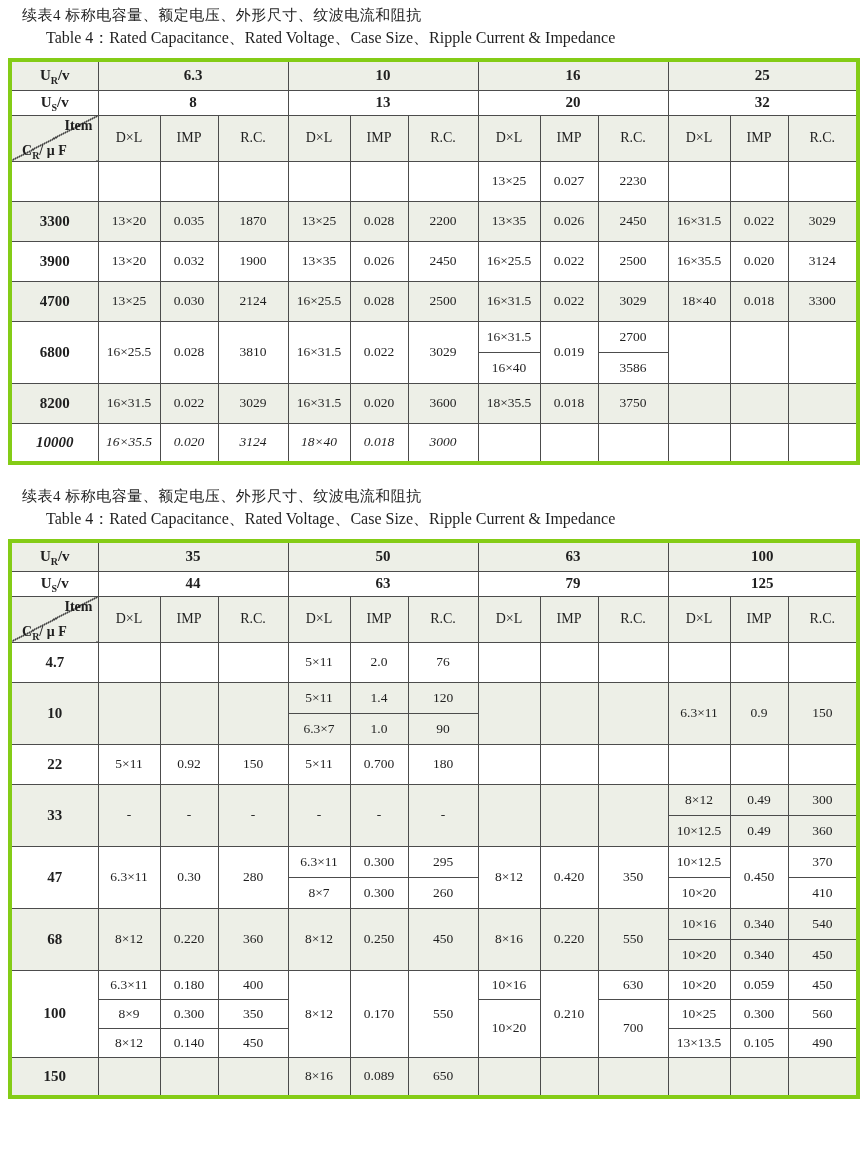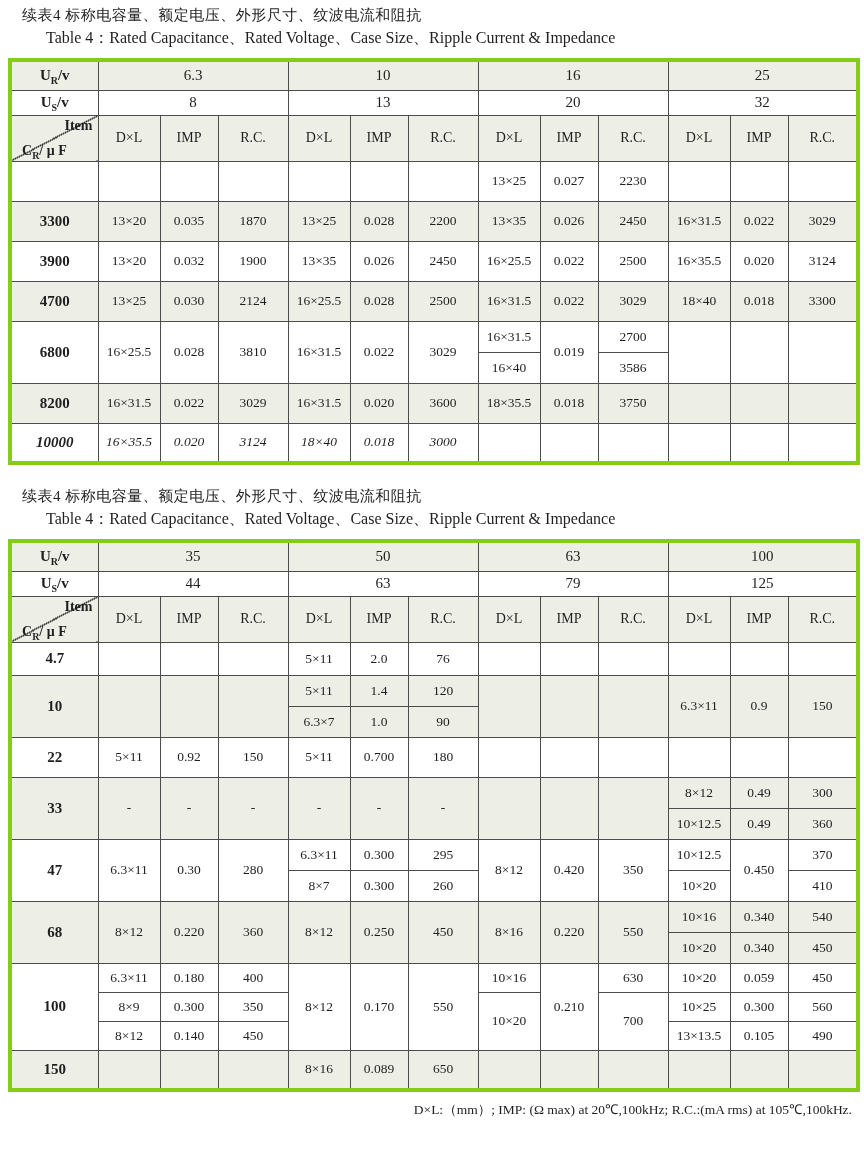--- a/index.html
+++ b/index.html
@@ -16,21 +16,21 @@
   table {
     border-collapse:collapse; width:848px; table-layout:fixed;
     border:4px solid #84cc16;
   }
   th, td {
     border:1px solid #4c4c4c; text-align:center; vertical-align:middle;
     padding:0 1px; overflow:hidden; font-weight:normal;
   }
   .shaded { background:#edefe7; }
   th.lbl { font-weight:bold; font-size:15px; }
-  th.vval { font-weight:normal; font-size:15px; }
+  th.vval { font-weight:bold; font-size:15px; }
   th.colhdr { font-size:14px; }
   td.item { font-weight:bold; font-size:15px; }
   td.data { font-size:13.5px; }
   sub { font-size:10px; line-height:0; }
   th.diag {
     position:relative; padding:0;
     background-image:linear-gradient(to bottom right,
       rgba(0,0,0,0) calc(50% - 0.7px), #3d3d3d calc(50% - 0.7px),
       #3d3d3d calc(50% + 0.7px), rgba(0,0,0,0) calc(50% + 0.7px));
   }
@@ -263,21 +263,21 @@
               <th class="colhdr shaded">R.C.</th>
               <th class="colhdr shaded">D×L</th>
               <th class="colhdr shaded">IMP</th>
               <th class="colhdr shaded">R.C.</th>
               <th class="colhdr shaded">D×L</th>
               <th class="colhdr shaded">IMP</th>
               <th class="colhdr shaded">R.C.</th>
             </tr>
           </thead>
           <tbody>
-            <tr style="height: 33px;">
+            <tr style="height: 40px;">
               <td class="item">4.7</td>
               <td class="data"></td>
               <td class="data"></td>
               <td class="data"></td>
               <td class="data">5×11</td>
               <td class="data">2.0</td>
               <td class="data">76</td>
               <td class="data"></td>
               <td class="data"></td>
               <td class="data"></td>
@@ -428,14 +428,13 @@
               <td class="data shaded"></td>
               <td class="data shaded"></td>
               <td class="data shaded"></td>
               <td class="data shaded"></td>
             </tr>
           </tbody>
         </table>
       </div>
   </div>
 
-  <div class="footnote">D×L:（mm）; IMP: (Ω max) at 20℃,100kHz; R.C.:(mA rms) at 105℃,100kHz.</div>
 </div>
 
 </body></html>

